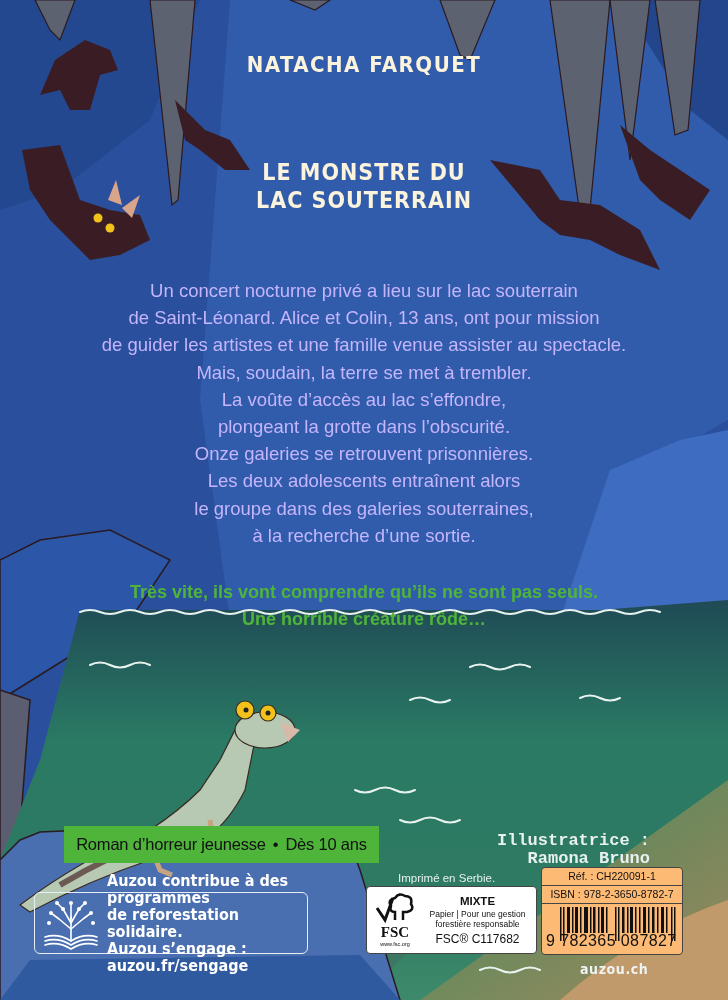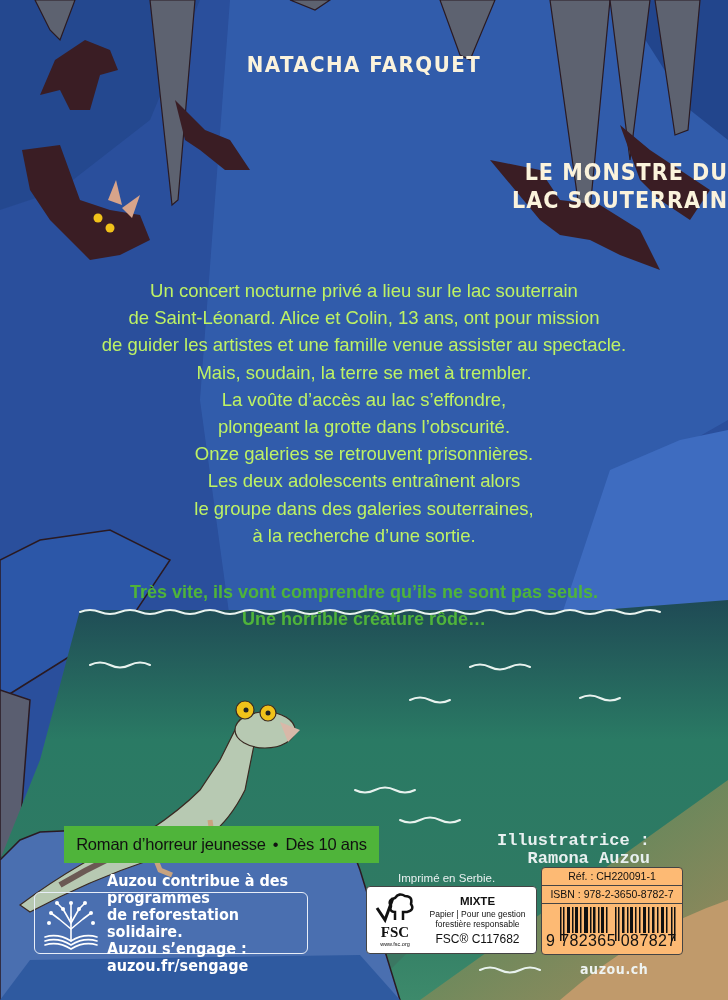--- a/index.html
+++ b/index.html
@@ -1,22 +1,22 @@
 <!DOCTYPE html>
 <html><head>
 <meta charset="utf-8">
 <style>
   html, body { margin:0; padding:0; }
   body { width:728px; height:1000px; position:relative; overflow:hidden; font-family:"DejaVu Sans", sans-serif; background:#2a4f9c; }
   .scene { position:absolute; inset:0; }
   .layer { position:absolute; }
   .author { position:absolute; top:52px; left:0; width:728px; text-align:center; color:#fbf3dc; font-family:"DejaVu Sans Condensed","DejaVu Sans",sans-serif; font-weight:bold; font-size:22px; letter-spacing:1.5px; }
   .title { position:absolute; top:158px; left:0; width:728px; text-align:center; color:#fbf3dc; font-family:"DejaVu Sans Condensed","DejaVu Sans",sans-serif; font-weight:bold; font-size:23px; line-height:28px; letter-spacing:1px; }
-  .title .t1 { display:block; padding-left:0;text-align:right; }
-  .blurb { position:absolute; top:277px; left:0; width:728px; text-align:center; color:#bef264; font-family:"Liberation Sans", sans-serif; font-size:18.5px; line-height:27.2px; }
+  .title .t1 { display:block; padding-left:0; }
+  .blurb { position:absolute; top:277px; left:0; width:728px; text-align:center; color:#c4b5fd; font-family:"Liberation Sans", sans-serif; font-size:18.5px; line-height:27.2px; }
   .blurb div { white-space:nowrap; }
   .teaser { position:absolute; top:579px; left:0; width:728px; text-align:center; color:#4fb43a; font-family:"Liberation Sans", sans-serif; font-weight:bold; font-size:18px; line-height:27px; }
   .genre { position:absolute; left:31px; top:826px; width:315px; height:37px; background:#4fb43a; color:#111; font-family:"Liberation Sans Narrow","Liberation Sans",sans-serif; font-size:16.5px; display:flex; align-items:center; justify-content:center; letter-spacing:-0.2px;margin-left:33px; }
   .genre .dot { margin:0 7px; }
   .eco { position:absolute; left:34px; top:892px; width:272px; height:60px; border:1.5px solid #e8eef8; border-radius:6px; display:flex; align-items:center; }
   .eco-icon { width:70px; height:56px; flex:none; }
   .eco-text { color:#ffffff; font-family:"DejaVu Sans Condensed","DejaVu Sans",sans-serif; font-weight:bold; font-size:16px; line-height:17px; margin-left:2px; }
   .printed { position:absolute; left:398px; top:872px; color:#e8f0f0; font-family:"Liberation Sans", sans-serif; font-size:11.5px; }
   .fsc { position:absolute; left:366px; top:886px; width:169px; height:66px; background:#fff; border-radius:4px; border:1px solid #444; display:flex; align-items:center; }
   .fsc-logo { width:48px; height:60px; flex:none; margin-left:4px; position:relative; }
@@ -189,21 +189,21 @@
   <div class="fsc-text">
     <div class="m">MIXTE</div>
     <div class="p">Papier | Pour une gestion</div>
     <div class="p" style="margin-top:0">forestière responsable</div>
     <div class="c">FSC® C117682</div>
   </div>
 </div>
 
 <div class="illus">
   <div>Illustratrice :</div>
-  <div>Ramona Auzou</div>
+  <div>Ramona Bruno</div>
 </div>
 
 <div class="isbnbox">
   <div class="ref">Réf. : CH220091-1</div>
   <div class="isbn">ISBN : 978-2-3650-8782-7</div>
   <div class="barcode">
     <svg class="bars" viewBox="0 0 116 34">
       <g fill="#111">
         <rect x="0" y="0" width="1.5" height="34"></rect>
           <rect x="3" y="0" width="1.5" height="34"></rect>

